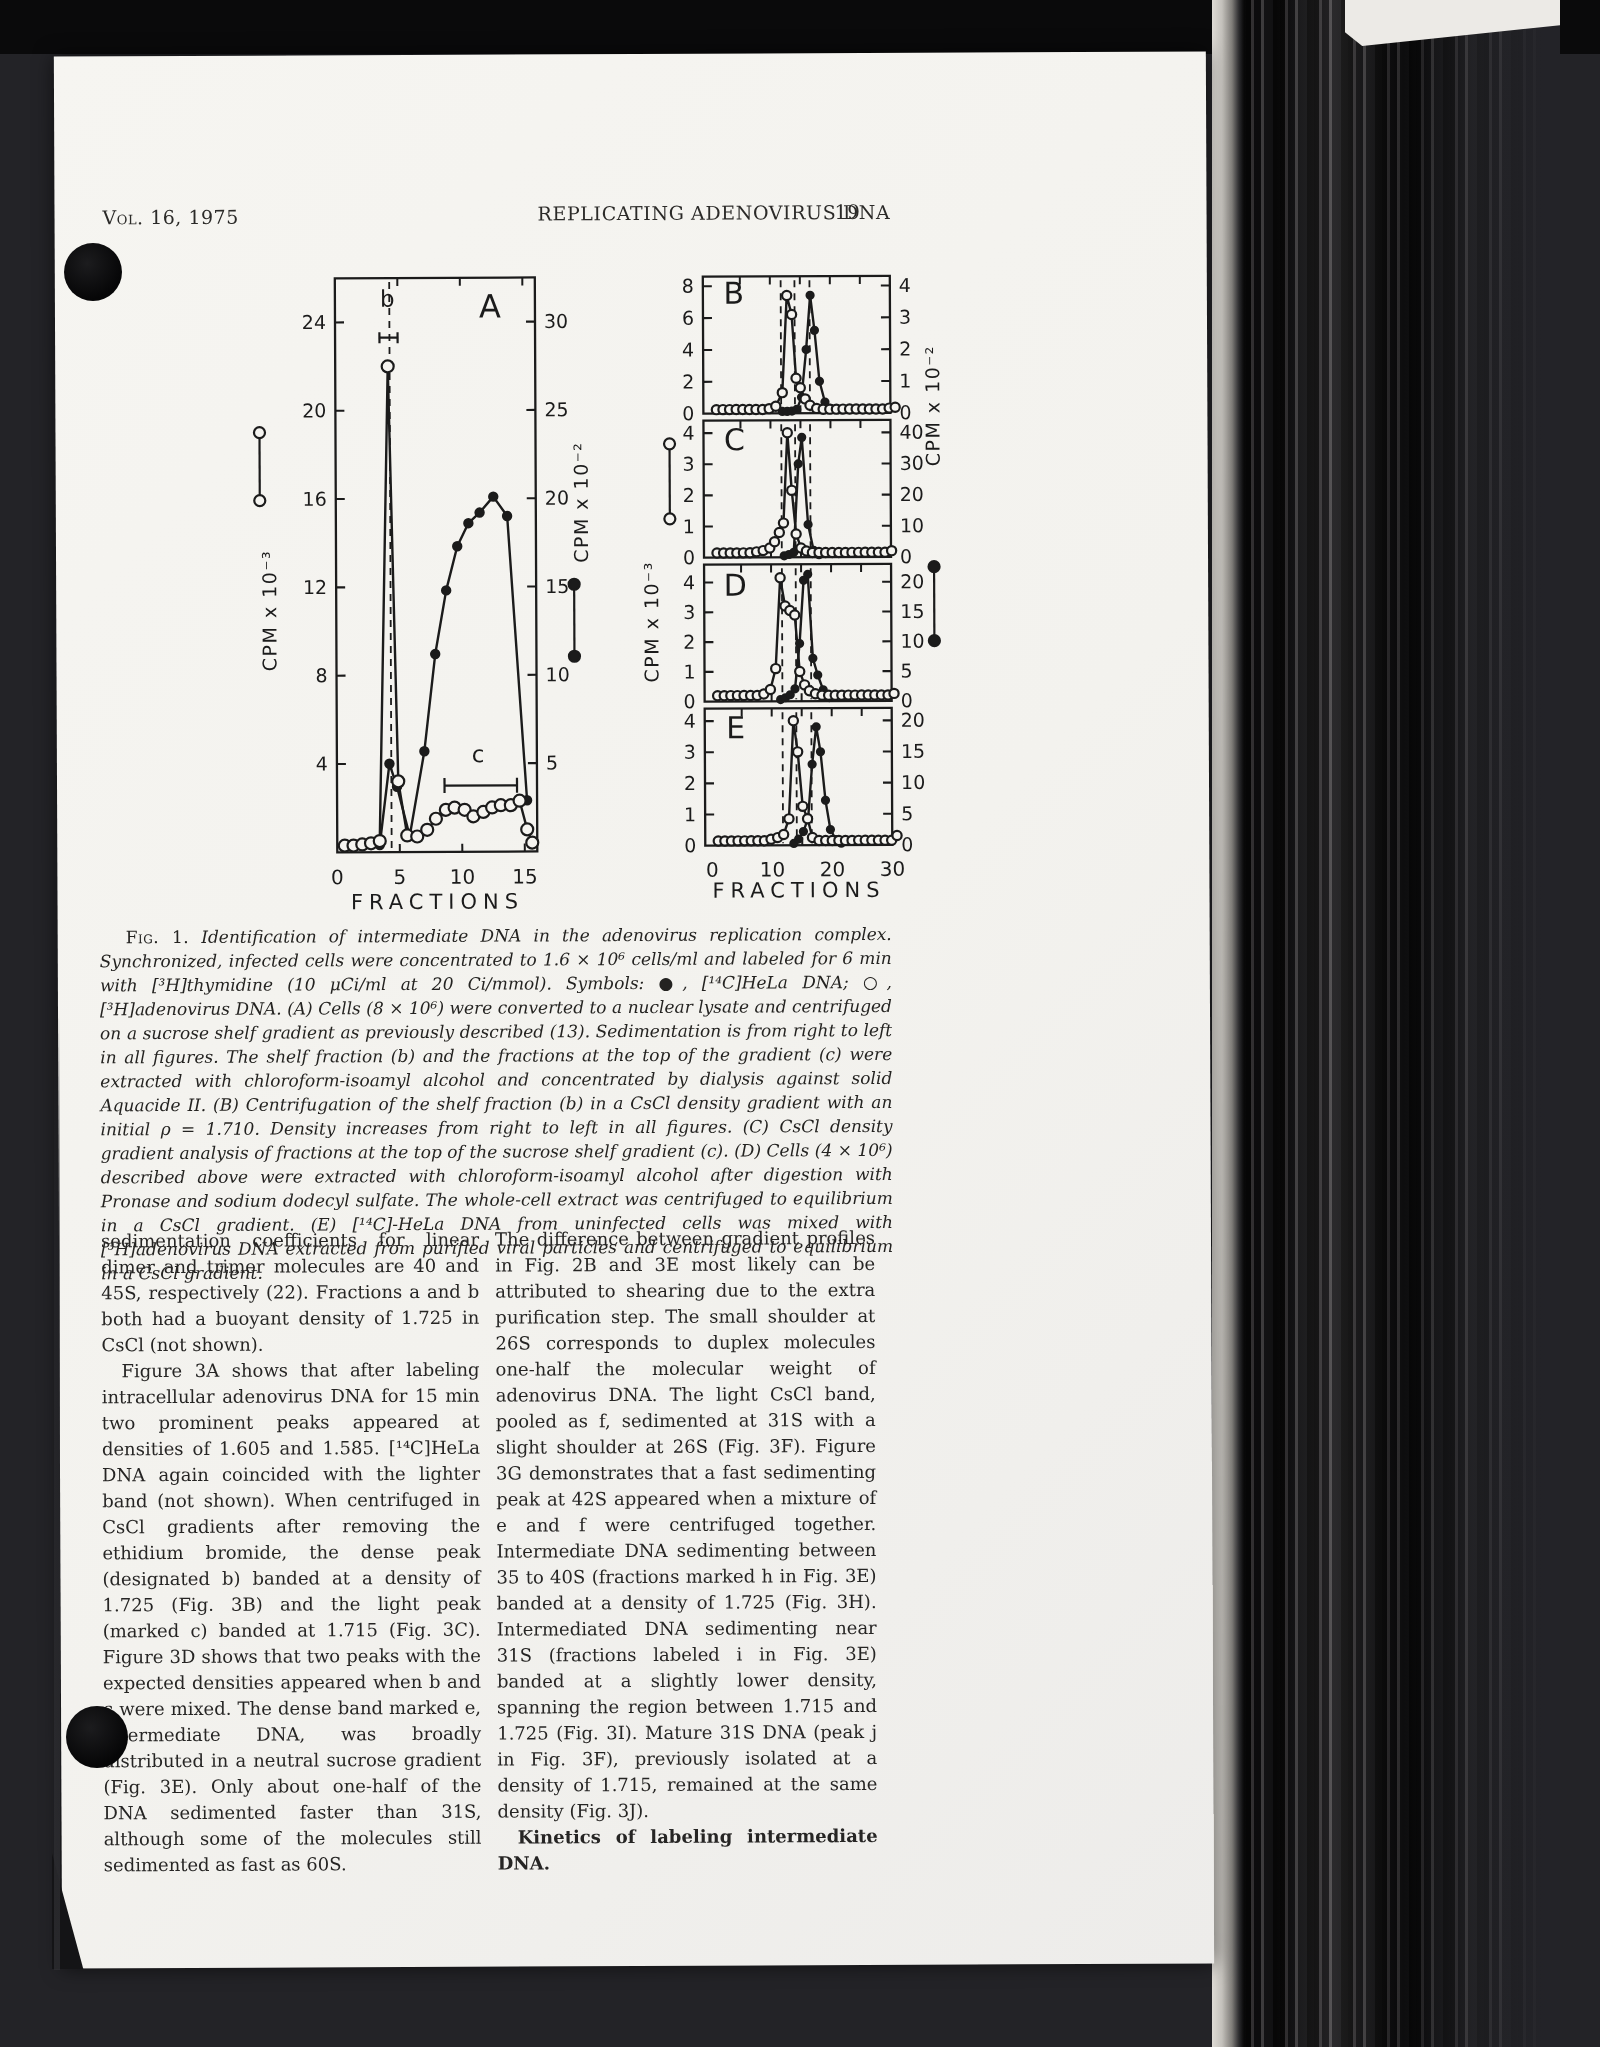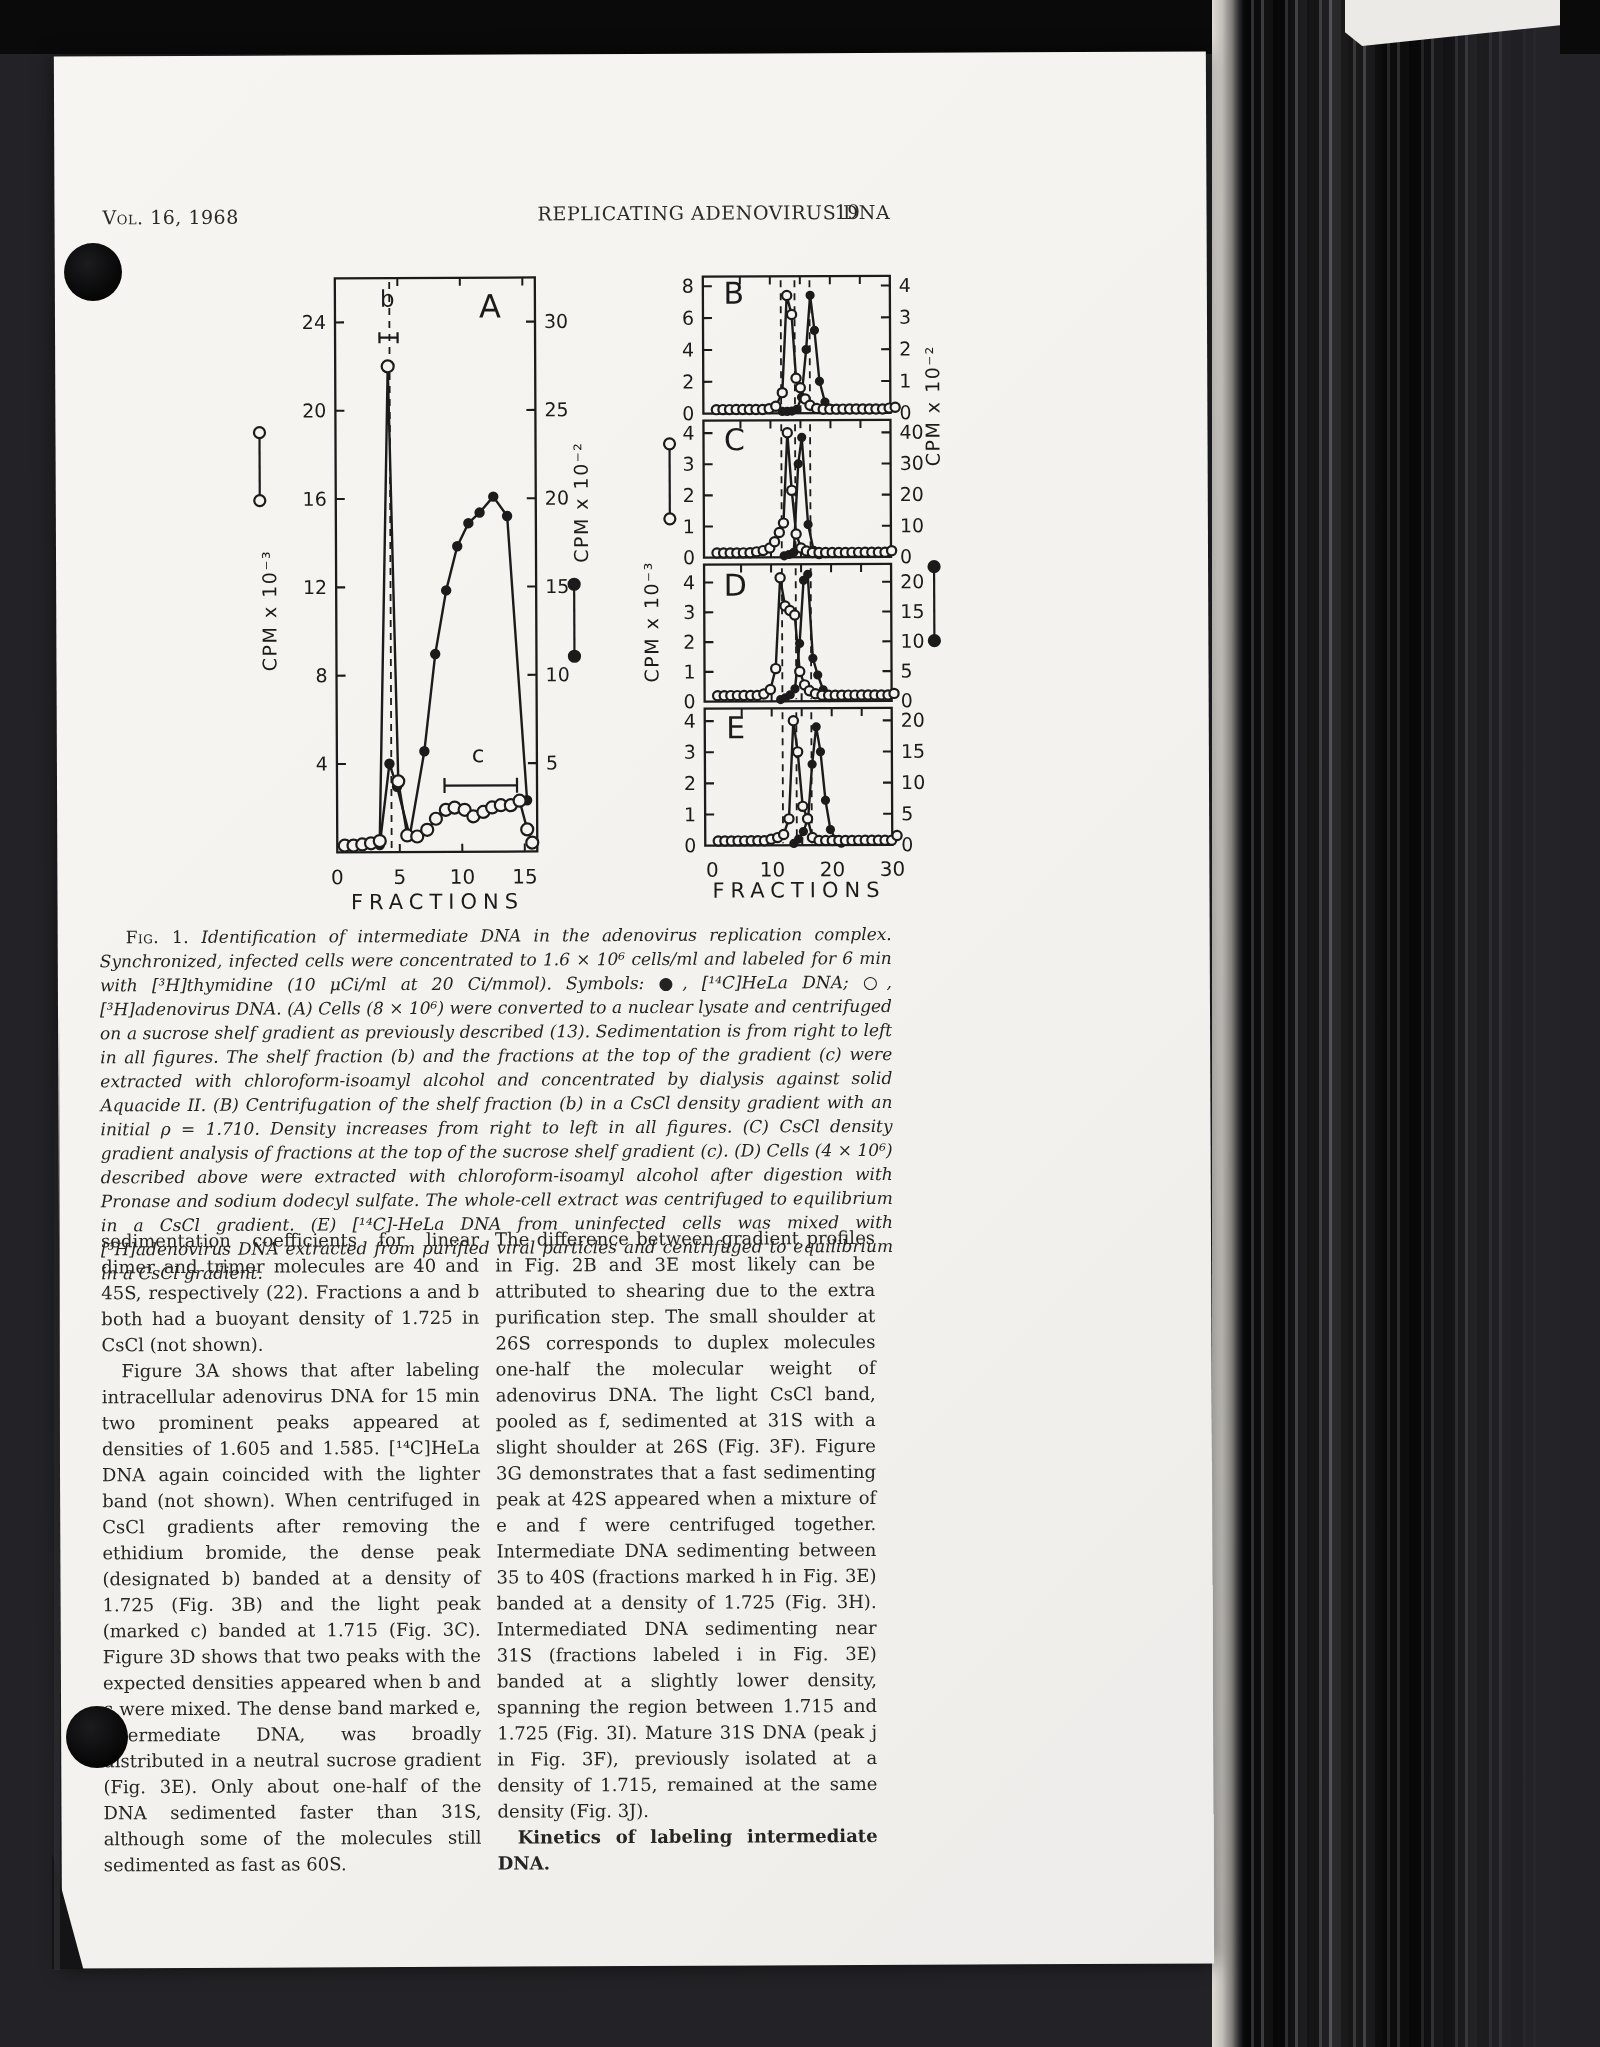--- a/index.html
+++ b/index.html
@@ -67,21 +67,21 @@
   .fig-axtitle{font-family:"DejaVu Sans",sans-serif;font-size:19px;letter-spacing:1.5px;fill:#1b1b1b;}
 </style>
 </head>
 <body>
 
 <div class="top-band"></div>
 <div class="scan-streaks"></div>
 <div class="top-sliver"></div>
 
 <div class="page">
-  <span class="hdr hdr-left">Vol. 16, 1968</span>
+  <span class="hdr hdr-left">Vol. 16, 1975</span>
   <span class="hdr hdr-title">REPLICATING ADENOVIRUS DNA</span>
   <span class="hdr hdr-page">19</span>
 
   <svg id="fig-a" width="400" height="740">
       <line x1="164.375" y1="87" x2="164.375" y2="655" stroke="#1b1b1b" stroke-width="1.8" stroke-dasharray="7 6"></line>
       <rect x="110" y="83" width="200" height="574" fill="none" stroke="#1b1b1b" stroke-width="2.3"></rect>
       <line x1="110" y1="568.6923076923077" x2="119" y2="568.6923076923077" stroke="#1b1b1b" stroke-width="2.1"></line>
       <text x="101" y="575.1923076923077" class="fig-tick" text-anchor="end">4</text>
       <line x1="110" y1="480.38461538461536" x2="119" y2="480.38461538461536" stroke="#1b1b1b" stroke-width="2.1"></line>
       <text x="101" y="486.88461538461536" class="fig-tick" text-anchor="end">8</text>

